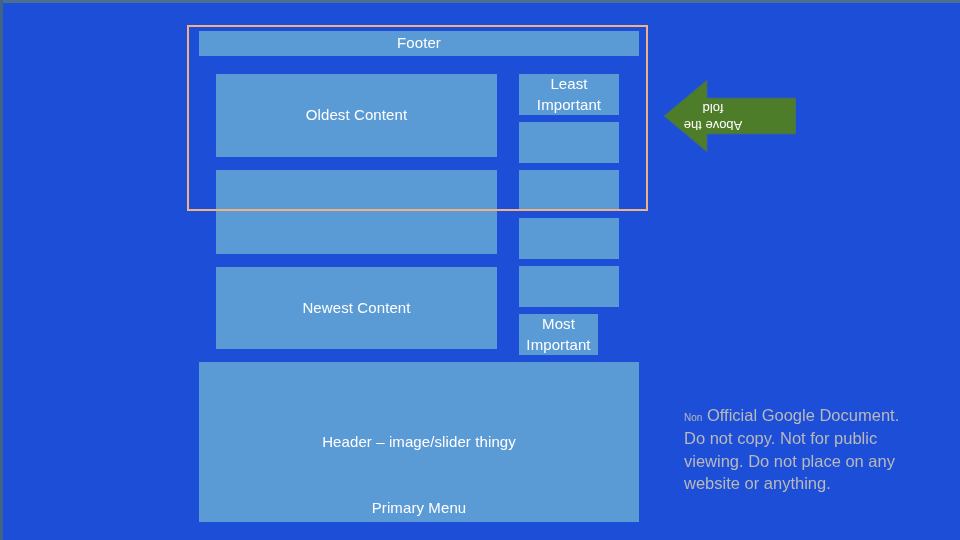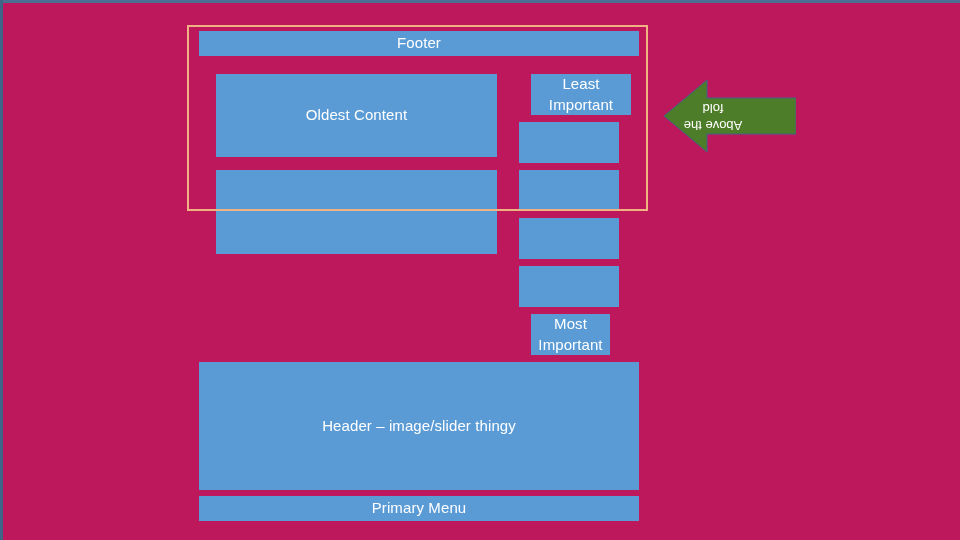--- a/index.html
+++ b/index.html
@@ -5,21 +5,21 @@
 <style>
   html, body {
     margin: 0;
     padding: 0;
     background: #4b4b4b;
   }
   #slide {
     position: relative;
     width: 960px;
     height: 540px;
-    background: #be185d;
+    background: #1d4ed8;
     overflow: hidden;
     font-family: "Liberation Sans", sans-serif;
     box-sizing: border-box;
   }
   
   #edge-top {
     position: absolute;
     left: 0; top: 0;
     width: 960px; height: 3px;
     background: #4a6f92;
@@ -37,21 +37,21 @@
     color: #ffffff;
     display: flex;
     align-items: center;
     justify-content: center;
     text-align: center;
     font-size: 15px;
     line-height: 1.35;
     box-sizing: border-box;
     letter-spacing: .1px;
   }
-  .blue-box.two-line { font-size: 15px; margin-left: 12px; }
+  .blue-box.two-line { font-size: 15px; }
 
   #fold-rect {
     position: absolute;
     border: 2px solid #f0b183;
     box-sizing: border-box;
     background: transparent;
   }
 
   
   #above-fold-arrow {
@@ -94,47 +94,49 @@
 
   <div id="edge-top"></div>
   <div id="edge-left"></div>
 
   <div class="blue-box" id="footer-box" style="left:199px; top:31px; width:440px; height:25px;">Footer</div>
 
   <div class="blue-box" id="main-1" style="left:216px; top:74px; width:281px; height:83px;text-align:right;">Oldest Content</div>
 
   <div class="blue-box" id="main-2" style="left:216px; top:170px; width:281px; height:84px;"></div>
 
+  <div class="blue-box" id="main-3" style="left:216px; top:267px; width:281px; height:82px;">Newest Content</div>
 
   <div class="blue-box two-line" id="side-1" style="left:519px; top:74px; width:100px; height:41px;">
       <span style="white-space:pre-line">Least
 Important</span>
     </div>
 
   <div class="blue-box" id="side-2" style="left:519px; top:122px; width:100px; height:41px;"></div>
 
   <div class="blue-box" id="side-3" style="left:519px; top:170px; width:100px; height:41px;"></div>
 
   <div class="blue-box" id="side-4" style="left:519px; top:218px; width:100px; height:41px;"></div>
 
   <div class="blue-box" id="side-5" style="left:519px; top:266px; width:100px; height:41px;"></div>
 
   <div class="blue-box two-line" id="side-6" style="left:519px; top:314px; width:79px; height:41px;">
       <span style="white-space:pre-line">Most
 Important</span>
     </div>
 
-  <div class="blue-box" id="header-box" style="left:199px; top:362px; width:440px; height:128px;">Header – image/slider thingy</div>
+  <div class="blue-box" id="header-box" style="left:199px; top:362px; width:440px; height:160px;">Header – image/slider thingy</div>
 
   <div class="blue-box" id="primary-menu-box" style="left:199px; top:496px; width:440px; height:25px;">Primary Menu</div>
 
   <div id="fold-rect" style="left:187px; top:25px; width:461px; height:186px;"></div>
 
   <div id="above-fold-arrow" style="left:664px; top:79px; width:132px; height:74px;">
     <svg width="132" height="74" viewBox="0 0 132 74" aria-hidden="true">
       <polygon points="0,37 43,1 43,19 132,19 132,55 43,55 43,73" fill="#4e7d29" stroke="#3f6487" stroke-width="1"></polygon>
     </svg>
     <div class="arrow-label" style="white-space:pre-line">Above the
 fold</div>
   </div>
 
+  <div id="disclaimer" style="left:684px; top:404px;"><span class="small-prefix">Non</span><span> Official Google Document. Do not copy. Not for public viewing. Do not place on any website or anything.</span></div>
 
 </div>
 
 </body></html>

